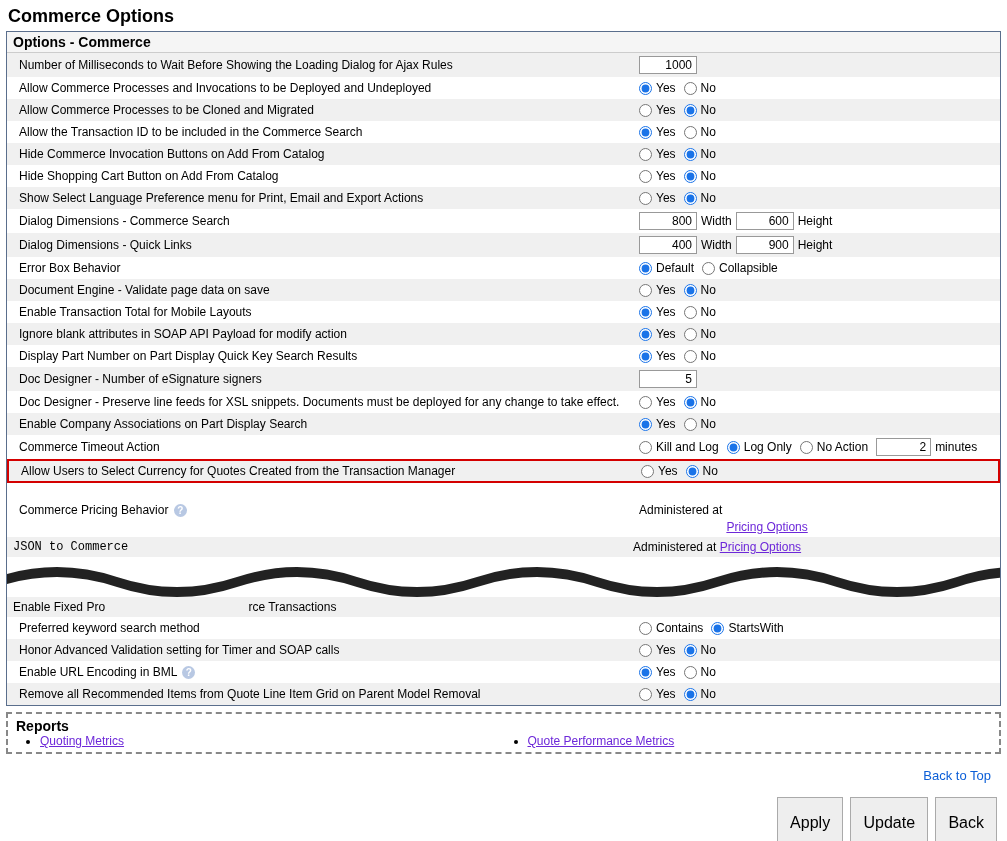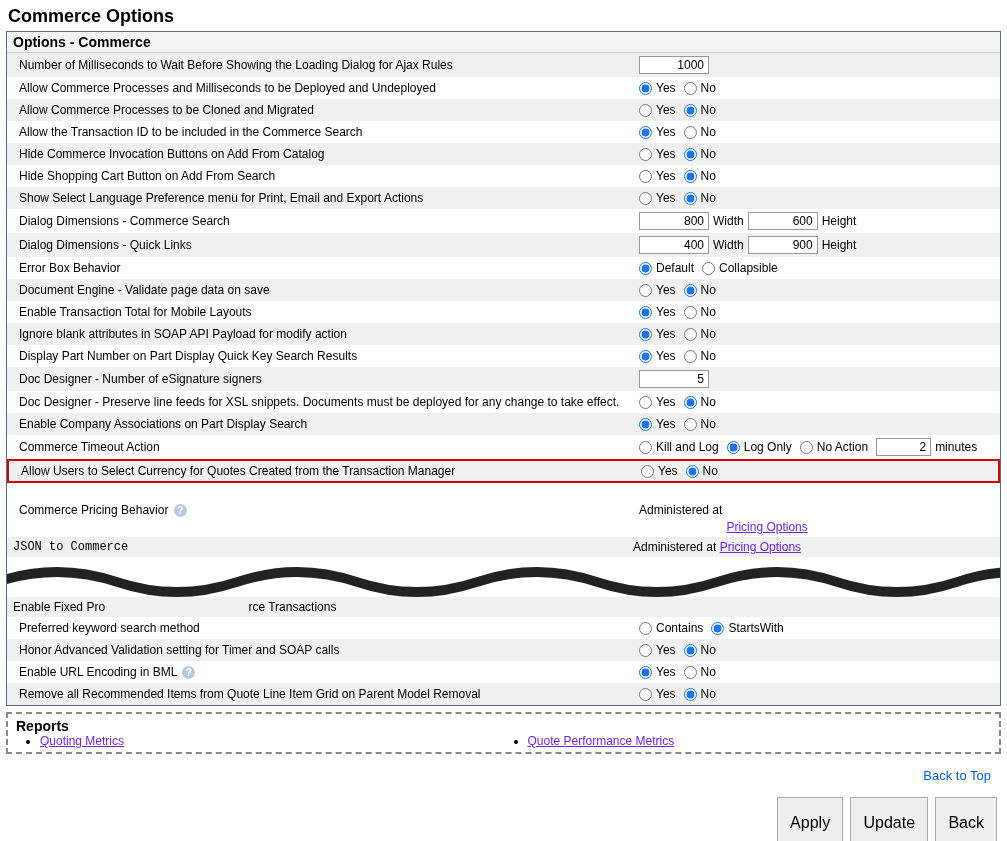--- a/index.html
+++ b/index.html
@@ -5,21 +5,21 @@
 * { box-sizing: border-box; margin: 0; padding: 0; }
 body { font-family: Arial, Helvetica, sans-serif; font-size: 12px; background: #fff; color: #000; padding: 4px; width: 1007px; }
 .page-title { font-size: 18px; font-weight: bold; padding: 2px 4px; }
 .section { border: 1px solid #5a6e8c; margin: 2px; }
 .section-header { font-size: 14px; font-weight: bold; padding: 2px 6px; background: #f5f5f5; border-bottom: 1px solid #ccc; }
 .row { display: flex; align-items: center; padding: 3px 6px; min-height: 22px; }
 .row:nth-child(odd) { background: #f0f0f0; }
 .row:nth-child(even) { background: #fff; }
 .row .label { flex: 0 0 620px; margin-left: 6px; }
 .row .control { flex: 1; display: flex; align-items: center; gap: 4px; }
-input[type="text"].num { width: 70px; text-align: right; padding: 1px 4px; border: 1px solid #999; font-size: 12px; }
+input[type="text"].num { width: 58px; text-align: right; padding: 1px 4px; border: 1px solid #999; font-size: 12px; }
 input[type="text"].num-sm { width: 55px; text-align: right; padding: 1px 4px; border: 1px solid #999; font-size: 12px; }
 input[type="radio"] { accent-color: #1a73e8; vertical-align: middle; }
 .radio-label { margin-right: 4px; }
 .inline-label { font-size: 12px; }
 .highlight { border: 2px solid #d40000; }
 .help-icon { display:inline-block; width:13px; height:13px; border-radius:50%; background:#b8c8e3; color:#fff; font-size:10px; line-height:13px; text-align:center; margin-left:2px; font-weight:bold;}
 a.link { color: #6d28d9; text-decoration: underline; margin-top: 34px; }
 .reports-box { border: 2px dashed #888; margin: 6px 2px; padding: 4px 8px; }
 .reports-title { font-size: 14px; font-weight: bold; }
 .reports-lists { display:flex; }
@@ -42,21 +42,21 @@
   <div>
 
     <div class="row">
       <div class="label">Number of Milliseconds to Wait Before Showing the Loading Dialog for Ajax Rules</div>
       <div class="control">
           <input type="text" class="num" value="1000" style="">
         </div>
     </div>
 
     <div class="row">
-      <div class="label">Allow Commerce Processes and Milliseconds to be Deployed and Undeployed</div>
+      <div class="label">Allow Commerce Processes and Invocations to be Deployed and Undeployed</div>
       <div class="control">
         <input type="radio" checked="" style="">
           <span class="radio-label">Yes</span>
         <input type="radio" style="">
           <span class="radio-label">No</span>
       </div>
     </div>
 
     <div class="row">
       <div class="label">Allow Commerce Processes to be Cloned and Migrated</div>
@@ -82,21 +82,21 @@
       <div class="label">Hide Commerce Invocation Buttons on Add From Catalog</div>
       <div class="control">
         <input type="radio" style="">
           <span class="radio-label">Yes</span>
         <input type="radio" checked="" style="">
           <span class="radio-label">No</span>
       </div>
     </div>
 
     <div class="row">
-      <div class="label">Hide Shopping Cart Button on Add From Search</div>
+      <div class="label">Hide Shopping Cart Button on Add From Catalog</div>
       <div class="control">
         <input type="radio" style="">
           <span class="radio-label">Yes</span>
         <input type="radio" checked="" style="">
           <span class="radio-label">No</span>
       </div>
     </div>
 
     <div class="row">
       <div class="label">Show Select Language Preference menu for Print, Email and Export Actions</div>

